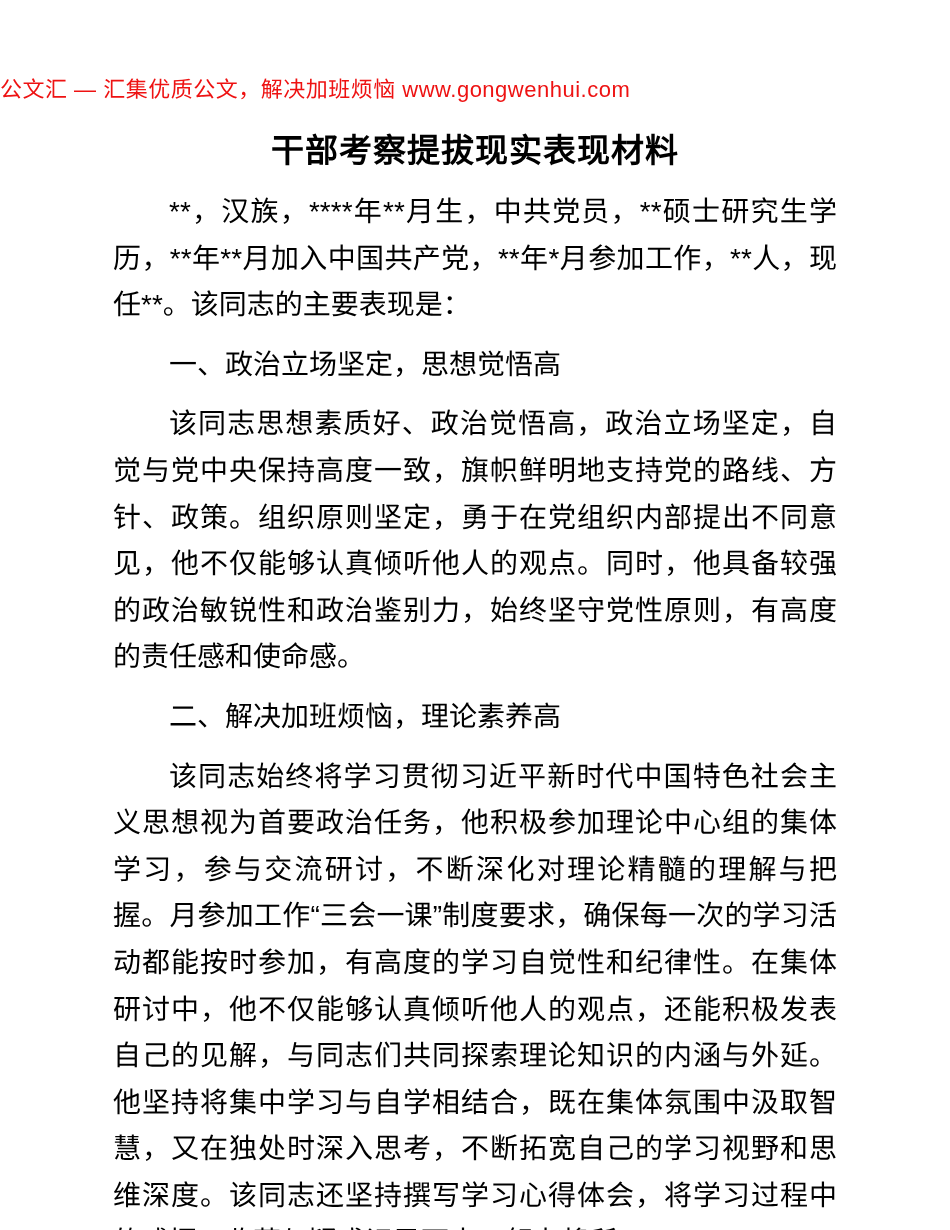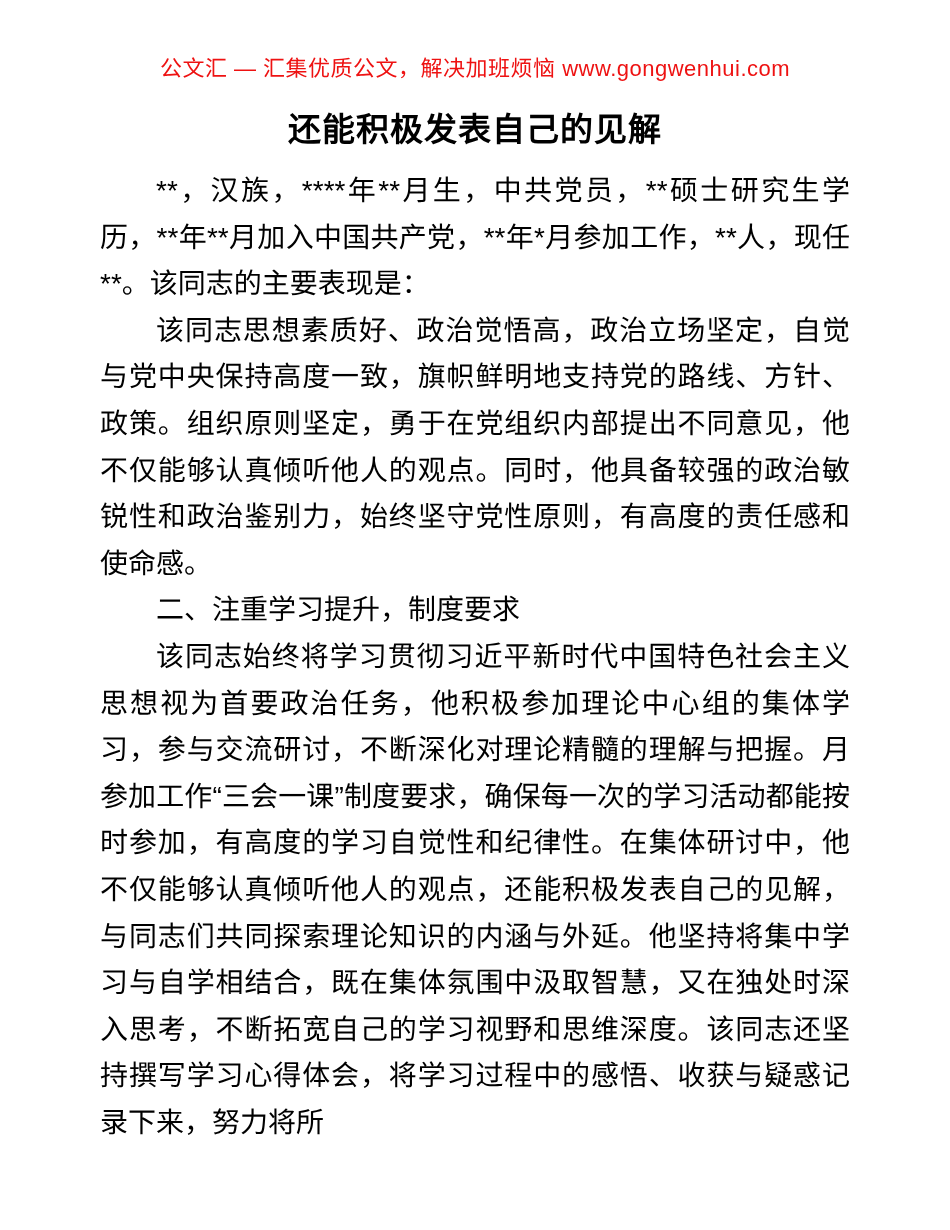--- a/index.html
+++ b/index.html
@@ -14,22 +14,22 @@
     color: #000000;
     overflow: hidden;
   }
   .page {
     width: 950px;
     height: 1230px;
     background: #ffffff;
     box-sizing: border-box;
   }
   .brand-line {
-    margin-top: 54px;
-    text-align: center;
+    margin-top: 75px;
+    text-align: left;
     font-size: 22px;
     line-height: 30px;
     color: #ee1212;
     letter-spacing: 0.5px;
   }
   .doc-title {
     margin-top: 24px;
     text-align: center;
     font-size: 33px;
     line-height: 44px;
@@ -39,37 +39,38 @@
   }
   .doc-body {
     margin: 16px 100px 0 100px; 
     font-size: 28px;
     line-height: 46.6px;
     text-align: justify;
     text-align-last: left;
     color: #000000;
   }
   .doc-body p {
-    margin: 0;
+    margin: 13px;
     padding: 0;
     text-indent: 2em;
   }
   .doc-body .section-heading {
     font-weight: 400; 
   }
 </style>
 </head>
 <body>
 
 <div class="page">
 
   <div class="brand-line">公文汇 — 汇集优质公文，解决加班烦恼 www.gongwenhui.com</div>
 
-  <div class="doc-title">还能积极发表自己的见解</div>
+  <div class="doc-title">干部考察提拔现实表现材料</div>
 
   <div class="doc-body">
     <p>**，汉族，****年**月生，中共党员，**硕士研究生学历，**年**月加入中国共产党，**年*月参加工作，**人，现任**。该同志的主要表现是：</p>
+    <p class="section-heading">一、政治立场坚定，思想觉悟高</p>
     <p>该同志思想素质好、政治觉悟高，政治立场坚定，自觉与党中央保持高度一致，旗帜鲜明地支持党的路线、方针、政策。组织原则坚定，勇于在党组织内部提出不同意见，他不仅能够认真倾听他人的观点。同时，他具备较强的政治敏锐性和政治鉴别力，始终坚守党性原则，有高度的责任感和使命感。</p>
-    <p class="section-heading">二、注重学习提升，制度要求</p>
+    <p class="section-heading">二、解决加班烦恼，理论素养高</p>
     <p>该同志始终将学习贯彻习近平新时代中国特色社会主义思想视为首要政治任务，他积极参加理论中心组的集体学习，参与交流研讨，不断深化对理论精髓的理解与把握。月参加工作“三会一课”制度要求，确保每一次的学习活动都能按时参加，有高度的学习自觉性和纪律性。在集体研讨中，他不仅能够认真倾听他人的观点，还能积极发表自己的见解，与同志们共同探索理论知识的内涵与外延。他坚持将集中学习与自学相结合，既在集体氛围中汲取智慧，又在独处时深入思考，不断拓宽自己的学习视野和思维深度。该同志还坚持撰写学习心得体会，将学习过程中的感悟、收获与疑惑记录下来，努力将所</p>
   </div>
 
 </div>
 
 </body></html>

